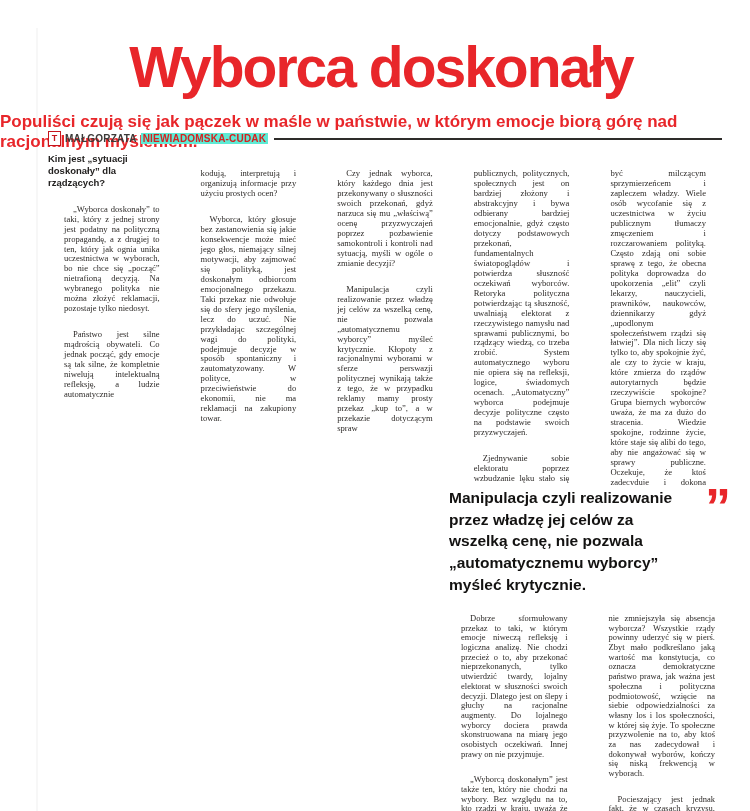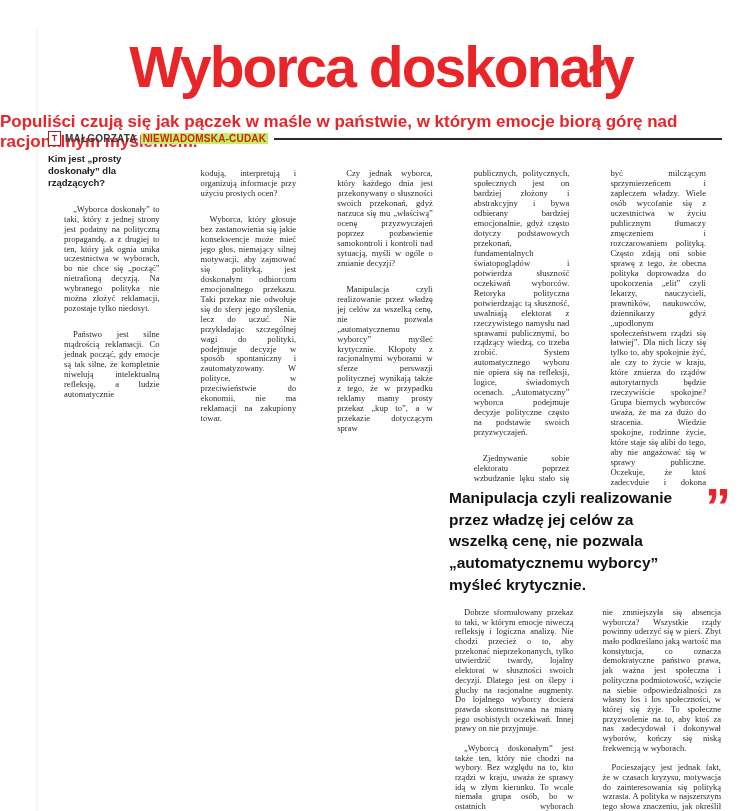--- a/index.html
+++ b/index.html
@@ -14,42 +14,42 @@
             font-family:"Liberation Sans",sans-serif;font-weight:bold;
             font-size:17px;color:#e8262a;margin:0;}
 
   .byline-row{position:absolute;top:131px;left:48px;width:674px;
               display:flex;align-items:center;
               font-family:"Liberation Sans",sans-serif;font-weight:bold;font-size:10px;}
   .badge{display:inline-flex;align-items:center;justify-content:center;
          width:11px;height:13px;border:1.5px solid #c5161d;color:#c5161d;
          font-size:9px;line-height:1;margin-right:4px;background:#fff;}
   .byline-first{color:#3c3a38;margin-right:4px;letter-spacing:.2px;}
-  .byline-last{color:#d6201f;background:#bef264;padding:0 2px;letter-spacing:.2px;}
+  .byline-last{color:#d6201f;background:#5eead4;padding:0 2px;letter-spacing:.2px;}
   .byline-rule{flex:1;height:2px;background:#2e2c2a;margin-left:6px;}
 
   .top-columns{position:absolute;top:153px;left:48px;width:674px;height:332px;
                display:flex;gap:9px;overflow:hidden;}
   .col{flex:1;font-size:8.6px;line-height:1.16;text-align:justify;}
   .col h3{font-family:"Liberation Sans",sans-serif;font-size:9.5px;line-height:1.25;
           margin:0 0 7px 0;color:#232120;text-align:left;}
   .col p{margin:16px;text-indent:9px;}
   .col p.cont{text-indent:0;}
 
   .pull-quote{position:absolute;top:487px;left:449px;width:282px;
               display:flex;align-items:flex-start;}
   .pq-text{width:242px;font-family:"Liberation Sans",sans-serif;font-weight:bold;
            font-size:15.5px;line-height:1.4;color:#131211;}
   .pq-mark{flex:1;text-align:right;font-family:"Liberation Sans",sans-serif;font-weight:bold;
            font-size:52px;line-height:.55;color:#e8262a;padding-top:6px;}
 
   .bottom-columns{position:absolute;top:598px;left:445px;width:286px;height:213px;
                   display:flex;gap:9px;overflow:hidden;}
   .bcol{flex:1;font-size:8.5px;line-height:1.14;text-align:justify;}
-  .bcol p{margin:10px;text-indent:9px;}
+  .bcol p{margin:16px;text-indent:9px;}
   .bcol p.cont{text-indent:0;}
   .end-dot{color:#e8262a;font-size:9px;}
 </style>
 </head>
 <body>
 
 <div class="page">
   <div class="scan-edge"></div>
 
   <h1 class="title">Wyborca doskonały</h1>
@@ -57,23 +57,23 @@
 
   <div class="byline-row">
     <span class="badge">T</span>
     <span class="byline-first">MAŁGORZATA</span>
     <span class="byline-last">NIEWIADOMSKA-CUDAK</span>
     <span class="byline-rule"></span>
   </div>
 
   <div class="top-columns">
     <div class="col">
-      <h3>Kim jest „prosty doskonały” dla rządzących?</h3>
+      <h3>Kim jest „sytuacji doskonały” dla rządzących?</h3>
       <p>„Wyborca doskonały” to taki, który z jednej strony jest podatny na polityczną propagandę, a z drugiej to ten, który jak ognia unika uczestnictwa w wyborach, bo nie chce się „począć” nietrafioną decyzją. Na wybranego polityka nie można złożyć reklamacji, pozostaje tylko niedosyt.</p>
-      <p>Państwo jest silne mądrością reklamacji. Co jednak począć, gdy emocje są tak silne, że kompletnie niwelują intelektualną refleksję, a ludzie automatycznie</p>
+      <p>Państwo jest silne mądrością obywateli. Co jednak począć, gdy emocje są tak silne, że kompletnie niwelują intelektualną refleksję, a ludzie automatycznie</p>
     </div>
     <div class="col">
       <p class="cont">kodują, interpretują i organizują informacje przy użyciu prostych ocen?</p>
       <p>Wyborca, który głosuje bez zastanowienia się jakie konsekwencje może mieć jego głos, niemający silnej motywacji, aby zajmować się polityką, jest doskonałym odbiorcom emocjonalnego przekazu. Taki przekaz nie odwołuje się do sfery jego myślenia, lecz do uczuć. Nie przykładając szczególnej wagi do polityki, podejmuje decyzje w sposób spontaniczny i zautomatyzowany. W polityce, w przeciwieństwie do ekonomii, nie ma reklamacji na zakupiony towar.</p>
     </div>
     <div class="col">
       <p>Czy jednak wyborca, który każdego dnia jest przekonywany o słuszności swoich przekonań, gdyż narzuca się mu „właściwą” ocenę przyzwyczajeń poprzez pozbawienie samokontroli i kontroli nad sytuacją, myśli w ogóle o zmianie decyzji?</p>
       <p>Manipulacja czyli realizowanie przez władzę jej celów za wszelką cenę, nie pozwala „automatycznemu wyborcy” myśleć krytycznie. Kłopoty z racjonalnymi wyborami w sferze perswazji politycznej wynikają także z tego, że w przypadku reklamy mamy prosty przekaz „kup to”, a w przekazie dotyczącym spraw</p>
     </div>
     <div class="col">

